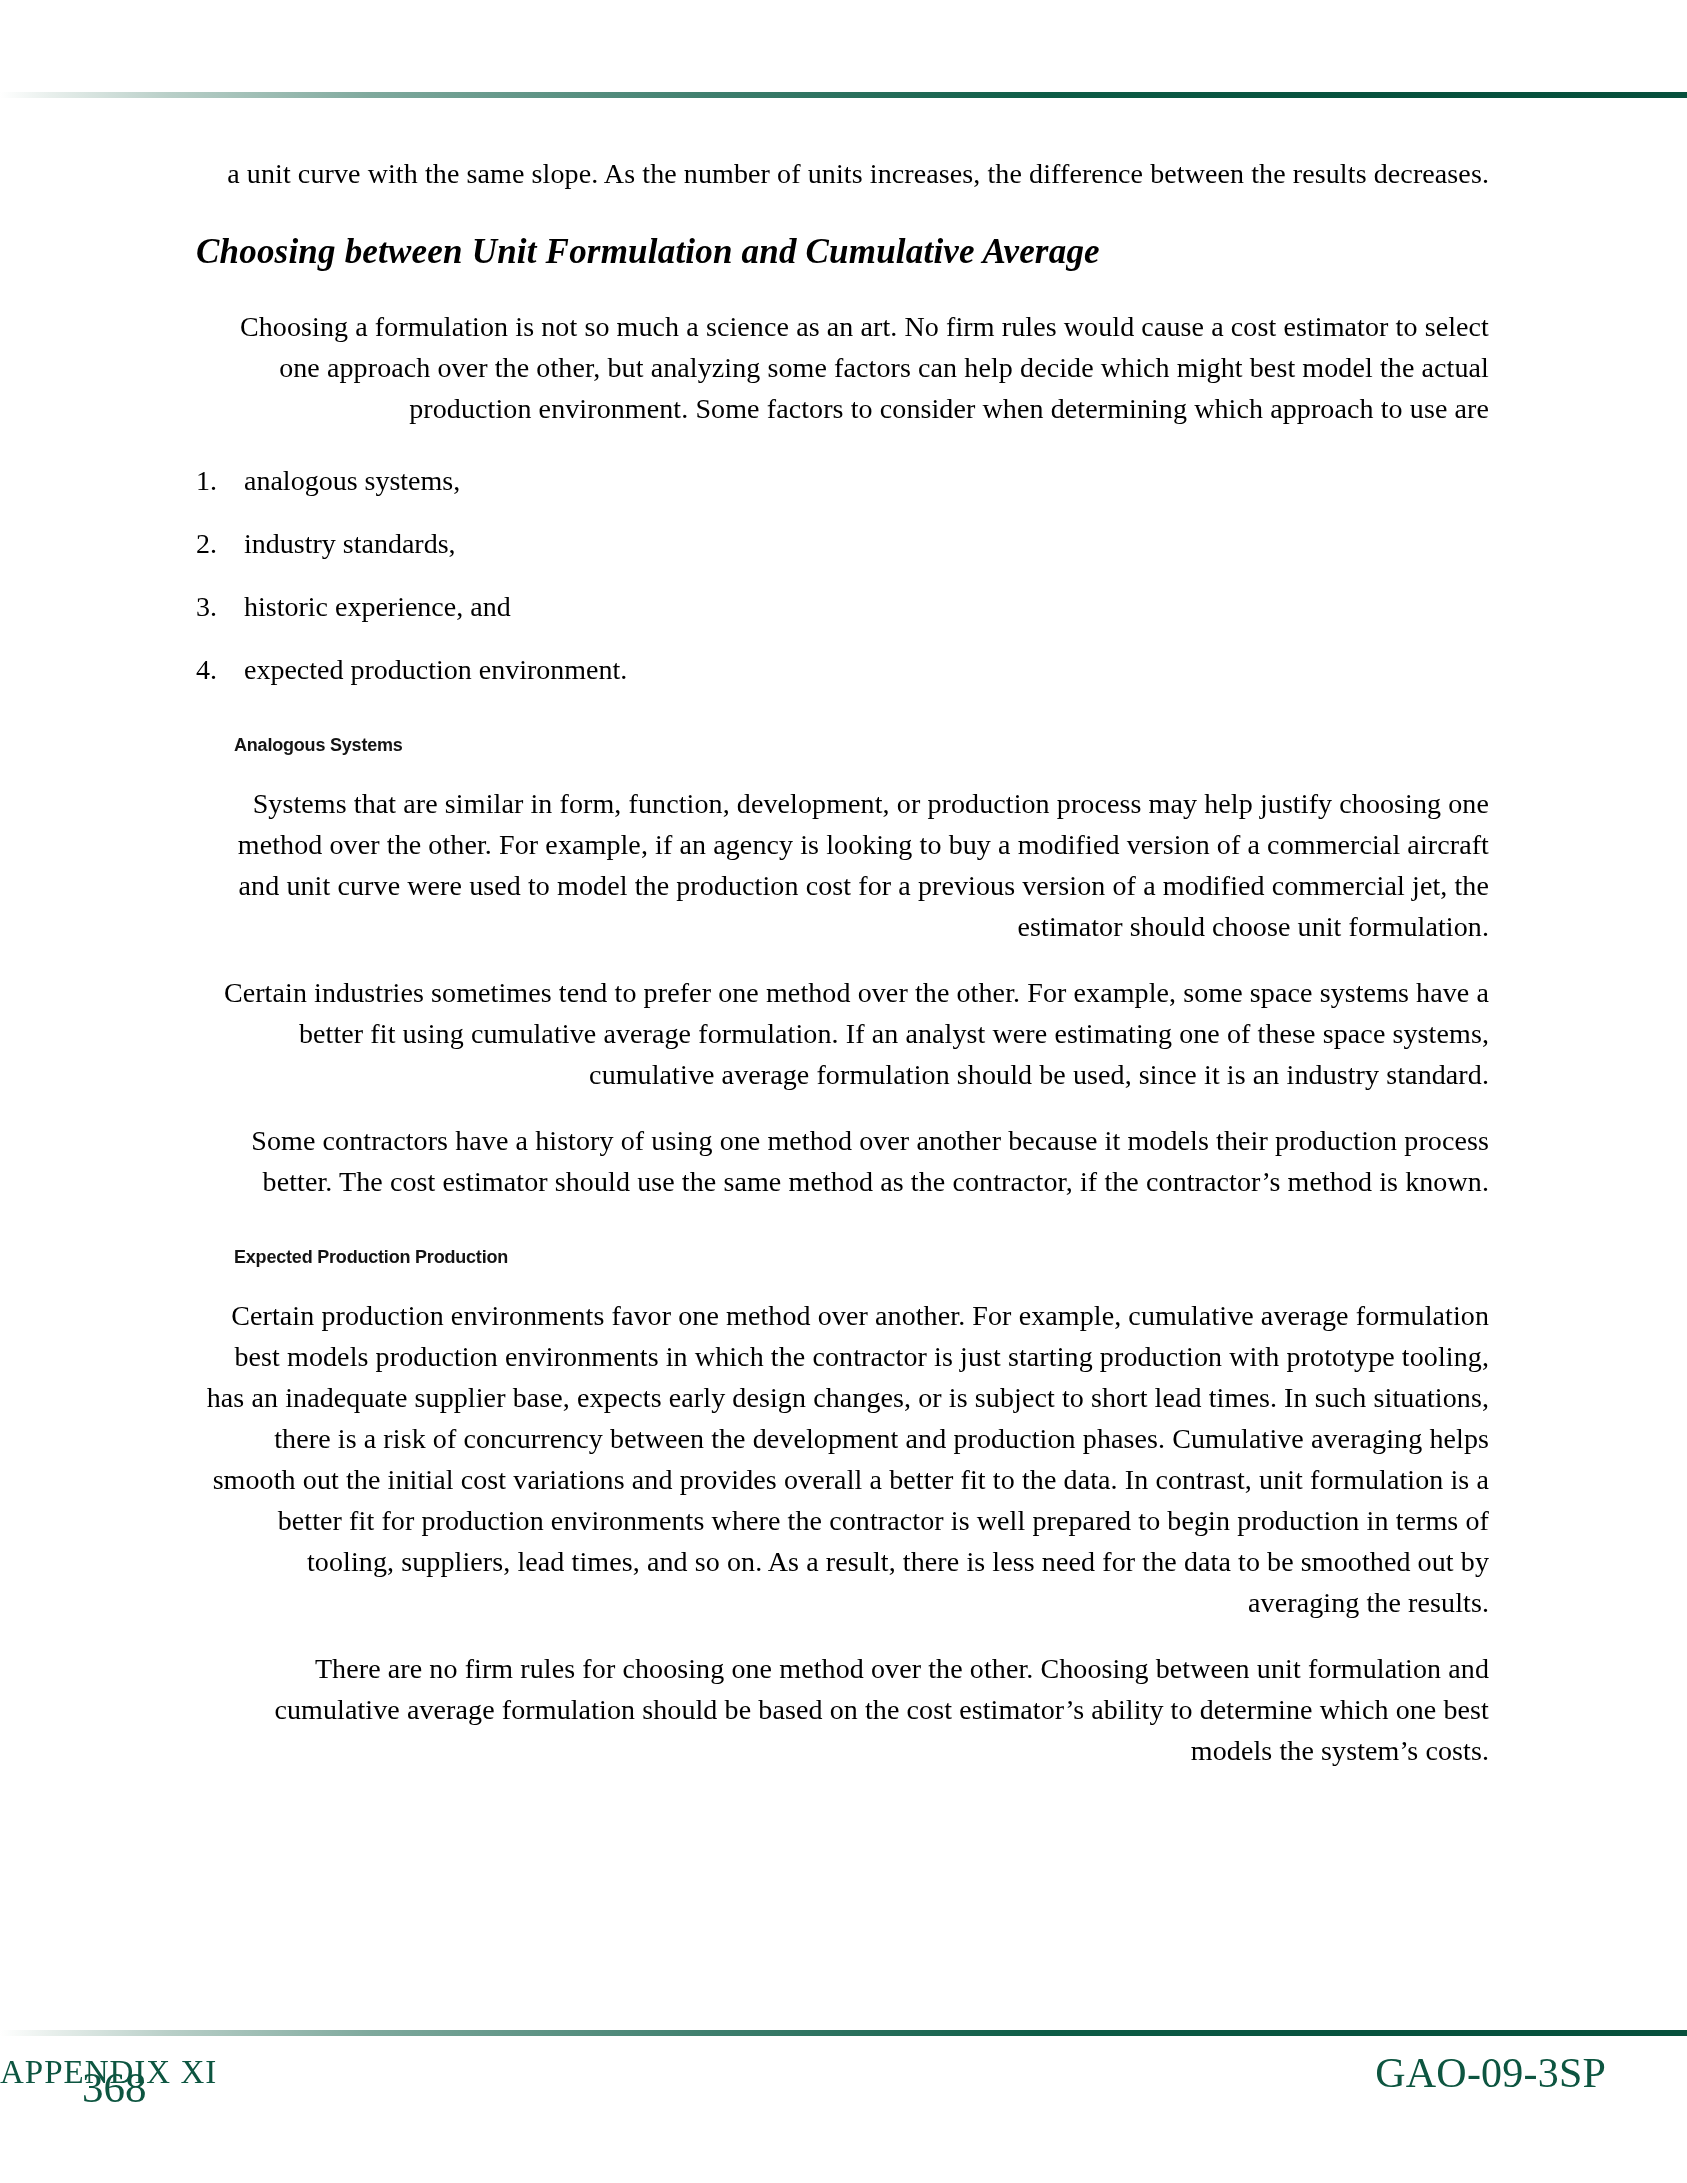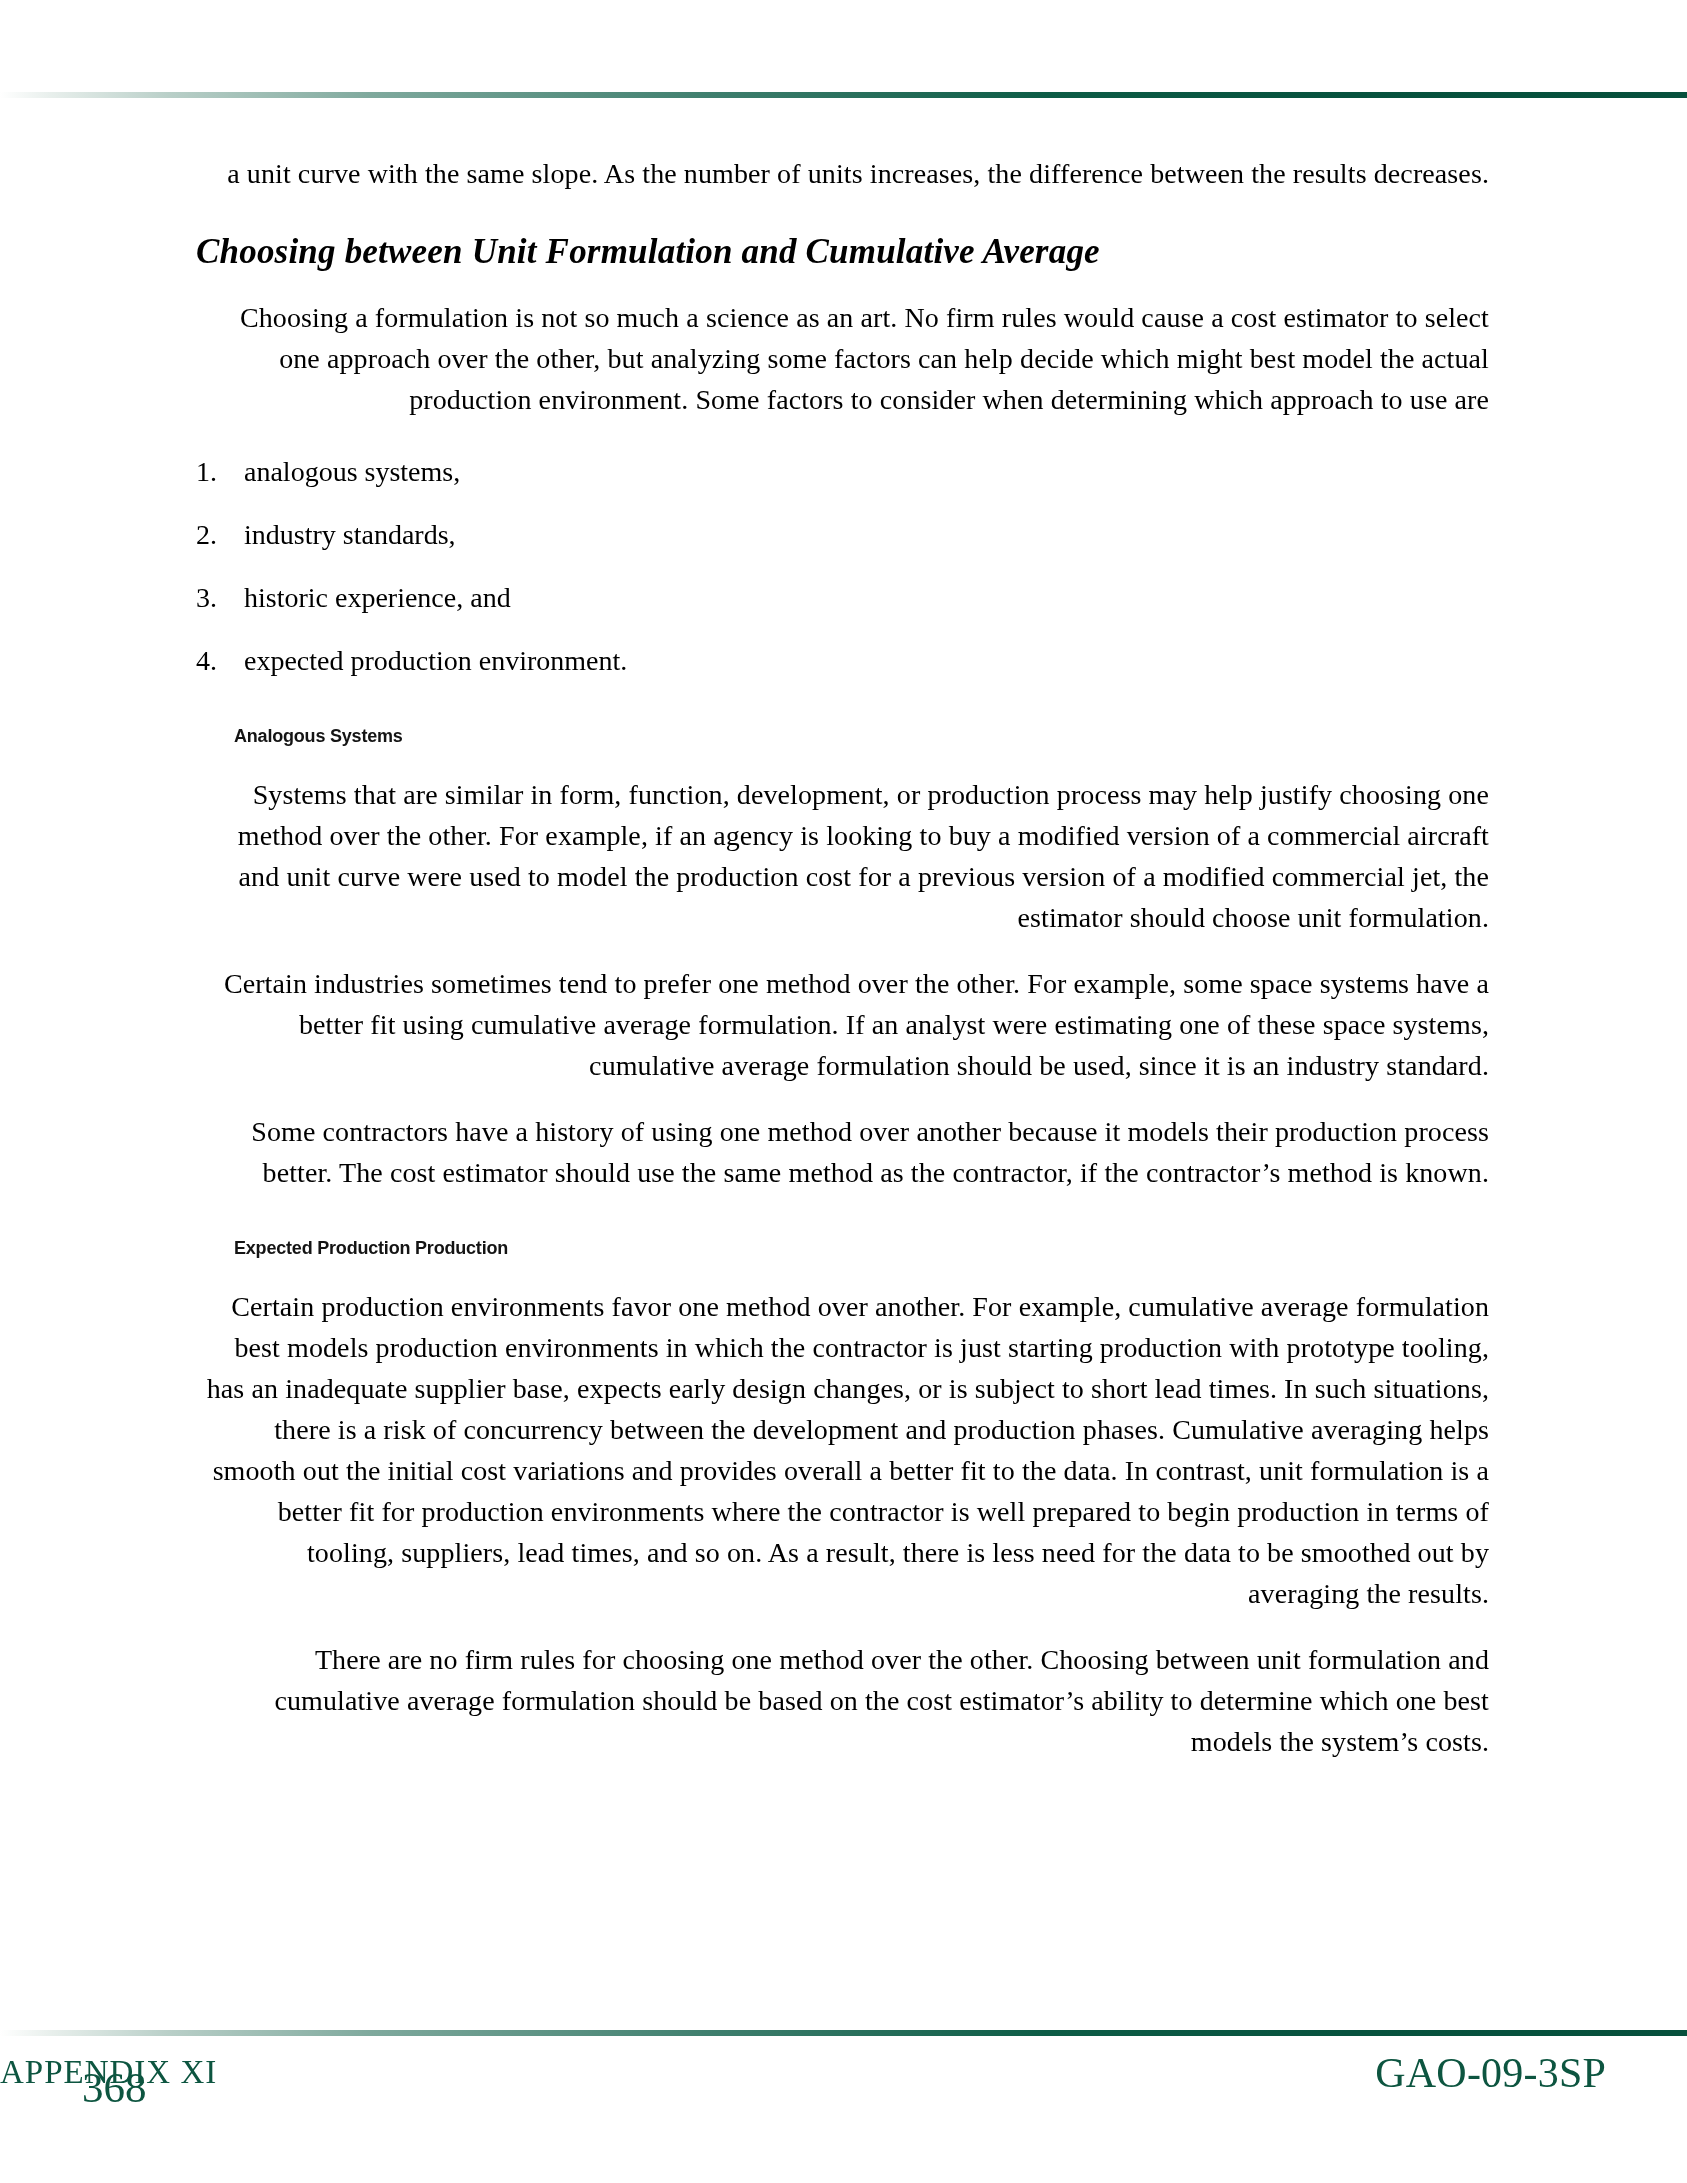--- a/index.html
+++ b/index.html
@@ -50,21 +50,21 @@
 
   p.body-text {
     margin: 0 0 25px 0;
     font-size: 28px;
     line-height: 41px;
     text-align: right;
     letter-spacing: 0.1px;
   }
 
   h2.section-title {
-    margin: 36px 0 23px 0;
+    margin: 36px 0 32px 0;
     font-family: "Liberation Serif", serif;
     font-style: italic;
     font-weight: bold;
     font-size: 35px;
     line-height: 44px;
     letter-spacing: 0.2px;
   }
 
   h3.subsection-title {
     margin: 38px 0 20px 38px;

